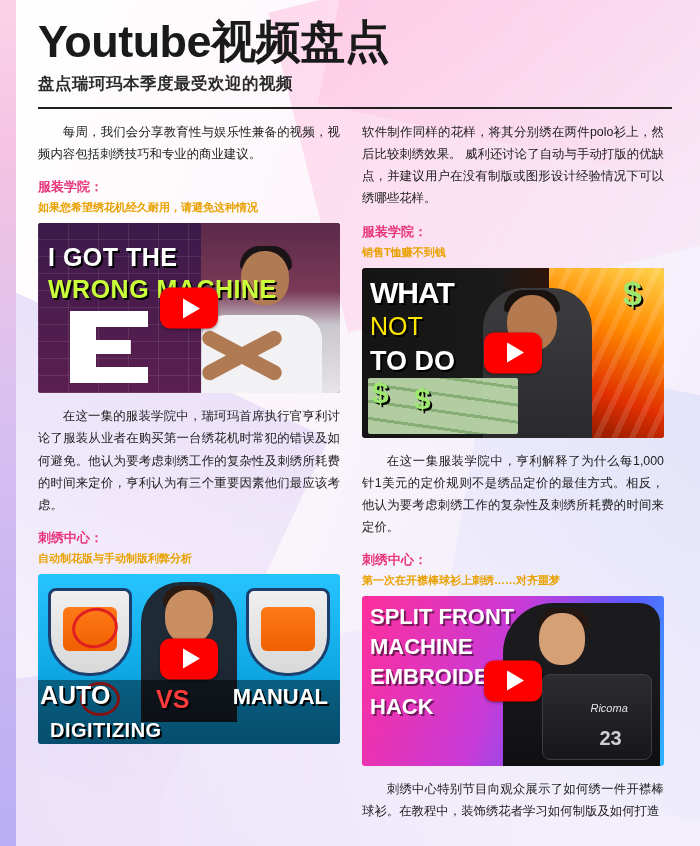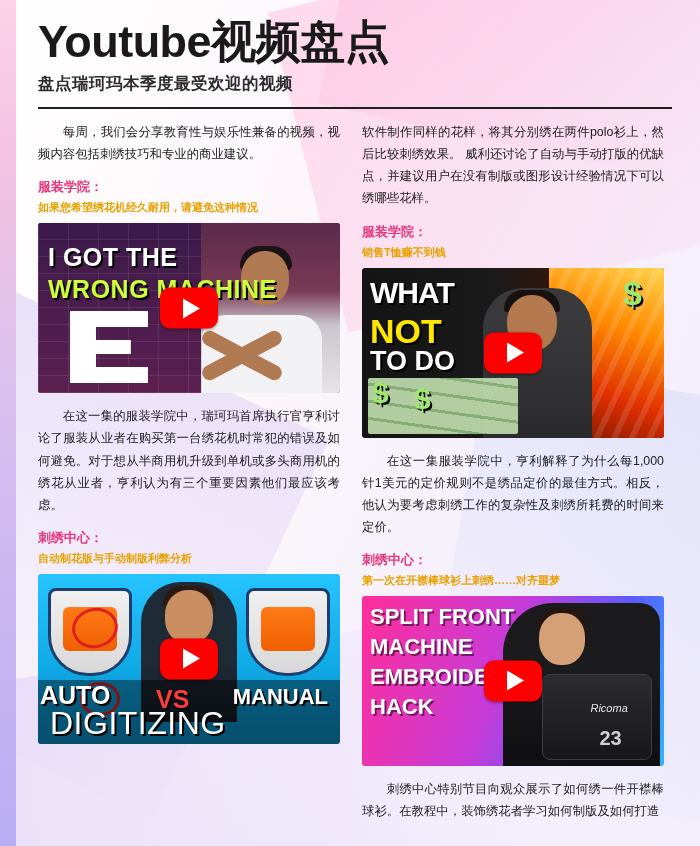--- a/index.html
+++ b/index.html
@@ -247,21 +247,21 @@
     background: #17120f;
   }
   .t2 .money {
     position: absolute; left: 6px; bottom: 4px; width: 150px; height: 56px;
     background:
       repeating-linear-gradient(8deg,#b9d6a8 0 14px,#8bb57a 14px 17px);
     opacity: .95;
     border-radius: 2px;
   }
   .t2 .w1 { position:absolute; left:8px; top:8px; font-size:30px; font-weight:bold; color:#fff; letter-spacing:-1px; text-shadow:2px 2px 0 #000;}
-  .t2 .w2 { position:absolute; left:8px; top:44px; font-size:34px; font-weight:bold; color:#ffe600; text-shadow:2px 2px 0 #000;}
+  .t2 .w2 { position:absolute; left:8px; top:44px; font-size:25px; font-weight:normal; color:#ffe600; text-shadow:2px 2px 0 #000;}
   .t2 .w3 { position:absolute; left:8px; top:78px; font-size:27px; font-weight:bold; color:#fff; text-shadow:2px 2px 0 #000;}
   .t2 .d1 { position:absolute; right:22px; top:6px; font-size:34px; font-weight:bold; color:#9fe870; text-shadow:2px 2px 0 #000;}
   .t2 .d2 { position:absolute; left:10px; bottom:28px; font-size:30px; font-weight:bold; color:#9fe870; text-shadow:2px 2px 0 #000;}
   .t2 .d3 { position:absolute; left:52px; bottom:22px; font-size:30px; font-weight:bold; color:#9fe870; text-shadow:2px 2px 0 #000;}
 
   
   .t3 { background: linear-gradient(180deg,#26c4ff 0%, #0fa9e6 55%, #0b86bd 100%); }
   .t3 .crest-l, .t3 .crest-r {
     position: absolute; top: 14px;
     width: 84px; height: 88px;
@@ -306,21 +306,21 @@
     border: 3px solid #e02020;
     border-radius: 50%;
   }
   .t3 .bar {
     position: absolute; left: 0; right: 0; bottom: 0; height: 64px;
     background: rgba(0,0,0,.42);
   }
   .t3 .auto { position:absolute; left:2px; bottom:34px; font-size:25px; font-weight:bold; color:#fff; text-shadow:2px 2px 0 #000;}
   .t3 .vs   { position:absolute; left:118px; bottom:30px; font-size:25px; font-weight:bold; color:#ff3b3b; text-shadow:2px 2px 0 #000;}
   .t3 .manual { position:absolute; right:12px; bottom:34px; font-size:22px; font-weight:bold; color:#fff; text-shadow:2px 2px 0 #000;}
-  .t3 .dig  { position:absolute; left:12px; bottom:2px; font-size:32px; font-weight:normal; color:#fff; letter-spacing:.5px; text-shadow:2px 2px 0 #000;}
+  .t3 .dig  { position:absolute; left:12px; bottom:2px; font-size:20px; font-weight:bold; color:#fff; letter-spacing:.5px; text-shadow:2px 2px 0 #000;}
 
   
   .t4 { background: linear-gradient(110deg,#ff2e9a 0%, #c83bd8 45%, #5b5bff 75%, #2bb6ff 100%); }
   .t4 .guy {
     position: absolute; right: 4px; bottom: 0; width: 52%; height: 96%;
     background: linear-gradient(180deg,#1b1b1d 40%, #0f0f11 100%);
     border-radius: 50px 20px 0 0;
   }
   .t4 .ghead {
     position: absolute; right: 26%; top: 10%;
@@ -389,21 +389,21 @@
         <div class="arm-a"></div>
         <div class="arm-b"></div>
         <div class="hair"></div>
         <div class="head"></div>
         <div class="bigE"></div>
         <div class="line1">I GOT THE</div>
         <div class="line2">WRONG MACHINE</div>
         <div class="play"></div>
       </div>
 
-      <p class="body">在这一集的服装学院中，瑞珂玛首席执行官亨利讨论了服装从业者在购买第一台绣花机时常犯的错误及如何避免。对于想从半商用机升级到单机或多头商用机的绣花从业者，亨利认为有三个重要因素他们最应该考虑。</p>
+      <p class="body">在这一集的服装学院中，瑞珂玛首席执行官亨利讨论了服装从业者在购买第一台绣花机时常犯的错误及如何避免。他认为要考虑刺绣工作的复杂性及刺绣所耗费的时间来定价，亨利认为有三个重要因素他们最应该考虑。</p>
 
       <div class="cat">刺绣中心：</div>
       <div class="vtitle">自动制花版与手动制版利弊分析</div>
 
       <div class="thumb t3">
         <div class="crest-l"></div>
         <div class="crest-r"></div>
         <div class="guy"></div>
         <div class="ghair"></div>
         <div class="ghead"></div>

